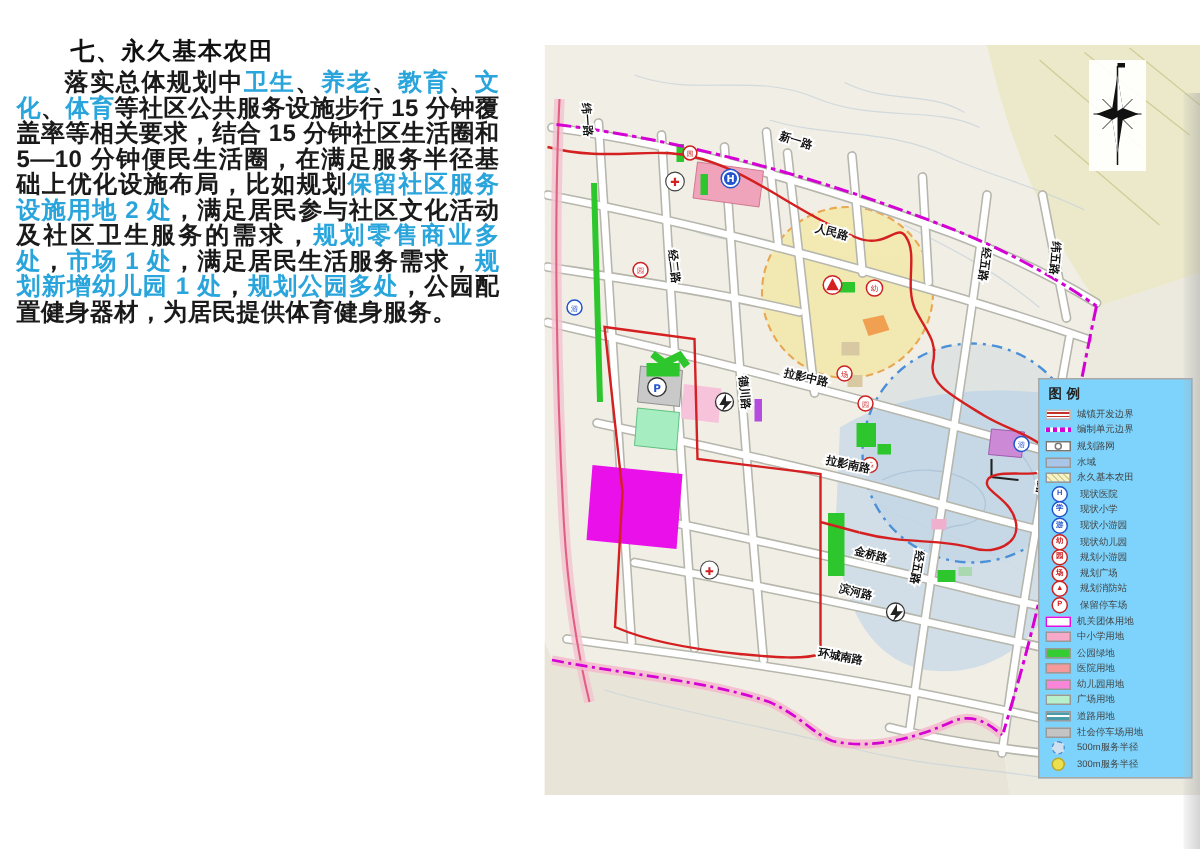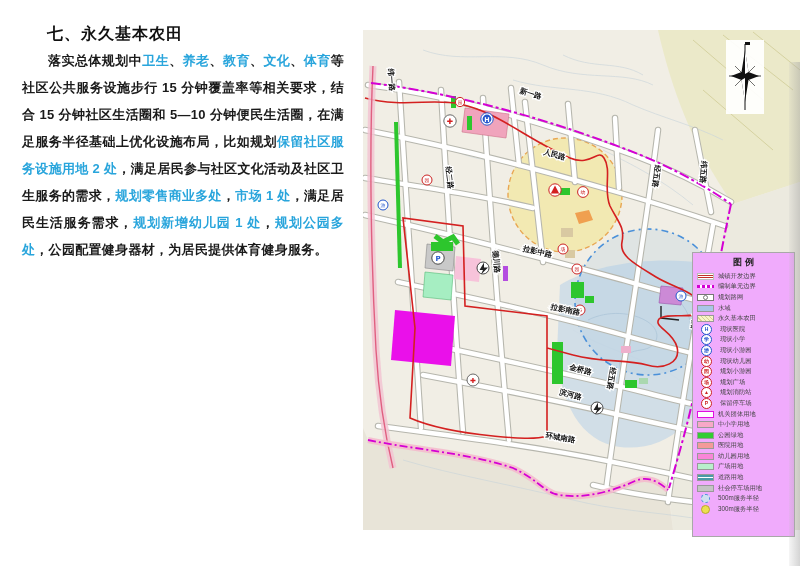--- a/index.html
+++ b/index.html
@@ -1,29 +1,29 @@
 <!DOCTYPE html>
 <html><head>
 <meta charset="utf-8">
 <style>
   html,body{margin:0;padding:0;}
   body{width:800px;height:566px;position:relative;background:#fff;overflow:hidden;
        font-family:"Liberation Sans","DejaVu Sans",sans-serif;}
   
   .title{position:absolute;left:47px;top:24px;font-size:16px;font-weight:bold;color:#111;
          letter-spacing:1px;}
-  .para{position:absolute;left:22px;top:47px;width:322px;font-size:13px;line-height:27px;
+  .para{position:absolute;left:11px;top:47px;width:322px;font-size:16px;line-height:17px;
         font-weight:bold;color:#1a1a1a;text-align:justify;text-indent:2em;letter-spacing:.3px;}
   .para .hl{color:#29a5dc;}
   
   .map{position:absolute;left:363px;top:30px;width:437px;height:500px;}
   .map svg{display:block;}
   
-  .legend{position:absolute;left:692px;top:252px;width:103px;background:#f0abfc;
-          border:1px solid #a8a8a8;padding:2px 3px 21px 4px;box-sizing:border-box;z-index:5;text-align:center;}
+  .legend{position:absolute;left:692px;top:252px;width:103px;background:#7dd3fc;
+          border:1px solid #a8a8a8;padding:2px 3px 3px 4px;box-sizing:border-box;z-index:5;}
   .lg-title{font-size:9px;font-weight:bold;color:#222;letter-spacing:3px;margin:1px 0 2px 2px;}
   .lg-row{display:flex;align-items:center;height:10.6px;gap:4px;}
   .lg-label{font-size:6.3px;color:#444;white-space:nowrap;transform-origin:left center;}
   .sw{width:17px;height:7px;flex:none;border:0.5px solid #999;box-sizing:border-box;background:#fff;}
   .sw-dev{border:0.5px solid #bbb;background:linear-gradient(to bottom,#fff 0 18%,#c23028 18% 34%,#fff 34% 64%,#c23028 64% 80%,#fff 80%);}
   .sw-unit{height:3px;border:none;background:repeating-linear-gradient(90deg,#d400d4 0 3px,#fff 3px 5px);}
   .sw-roadnet{border:0.5px solid #777;display:flex;align-items:center;justify-content:center;}
   .sw-roadnet i{width:3.5px;height:3.5px;border:1px solid #777;border-radius:50%;display:block;}
   .sw-fill{background:var(--sw,#ddd);}
   .sw-org{border:1.6px solid #e010e0;background:#fff;}

